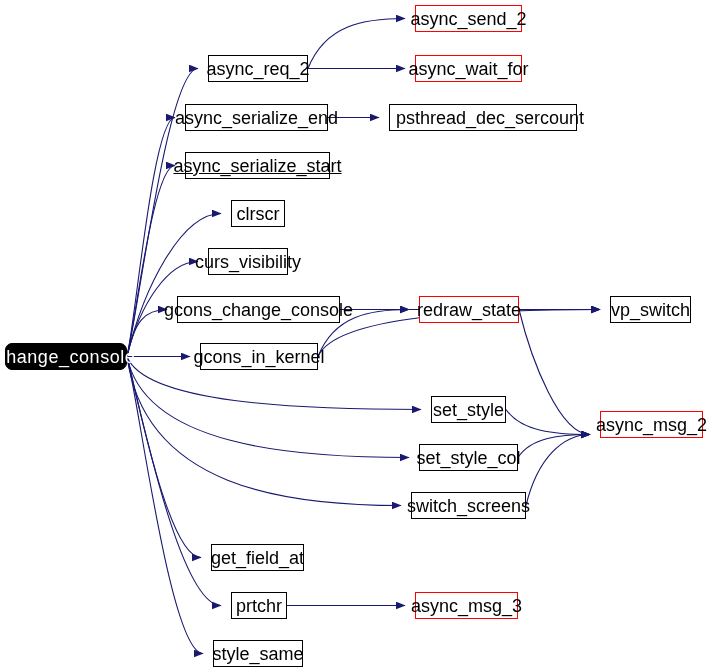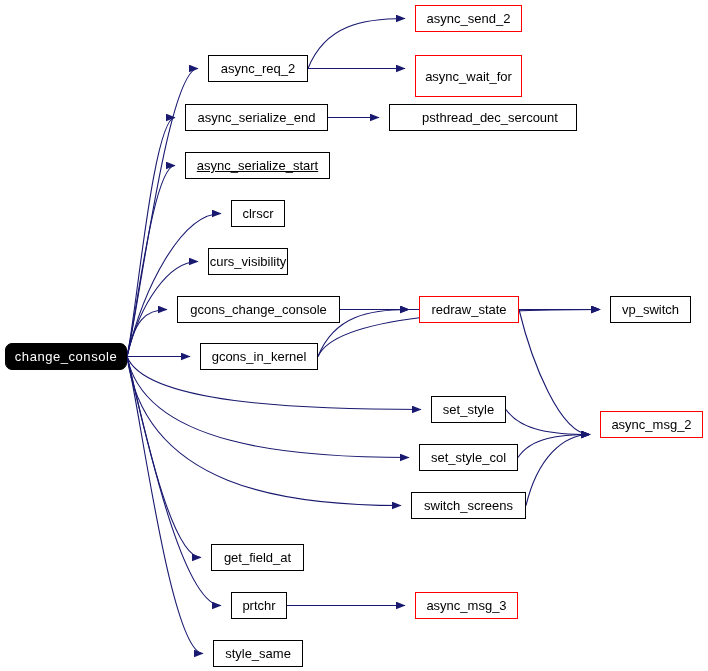--- a/index.html
+++ b/index.html
@@ -1,21 +1,21 @@
 <!DOCTYPE html>
 <html><head>
 <meta charset="utf-8">
 <style>
   html,body{margin:0;padding:0;background:#ffffff;}
   #canvas{position:relative;width:708px;height:671px;background:#ffffff;overflow:hidden;
           font-family:"Liberation Sans","DejaVu Sans",sans-serif;}
   svg.edges{position:absolute;left:0;top:0;width:708px;height:671px;}
   .node{position:absolute;box-sizing:border-box;display:flex;align-items:center;
         justify-content:center;background:#ffffff;border:1px solid #000000;
-        font-size:13px;color:#000000;line-height:1;white-space:nowrap;}
+        font-size:18px;color:#000000;line-height:1;white-space:nowrap;}
   .node.red{border-color:#ff0000;}
   .node.root{background:#000000;border-color:#000000;color:#ffffff;letter-spacing:.55px;}
   .node span{pointer-events:none;}
 </style>
 </head>
 <body>
 
 <div id="canvas">
 
   <svg class="edges" viewBox="0 0 708 671" xmlns="http://www.w3.org/2000/svg">
@@ -57,21 +57,21 @@
   <div id="node-layer">
       <div class="node root" style="left: 5px; top: 343px; width: 122px; height: 27px; border-radius: 7px;">
         <span>change_console</span>
       </div>
       <div class="node" style="left: 208px; top: 55px; width: 100px; height: 27px;">
         <span>async_req_2</span>
       </div>
       <div class="node red" style="left: 415px; top: 5px; width: 107px; height: 27px;">
         <span>async_send_2</span>
       </div>
-      <div class="node red" style="left: 415px; top: 55px; width: 107px; height: 42px;">
+      <div class="node red" style="left: 415px; top: 55px; width: 107px; height: 27px;">
         <span>async_wait_for</span>
       </div>
       <div class="node" style="left: 185px; top: 104px; width: 143px; height: 27px;">
         <span>async_serialize_end</span>
       </div>
       <div class="node" style="left: 389px; top: 104px; width: 188px; height: 27px; padding-left: 14px;">
         <span>psthread_dec_sercount</span>
       </div>
       <div class="node" style="left: 185px; top: 152px; width: 145px; height: 27px; text-decoration: underline;">
         <span>async_serialize_start</span>

